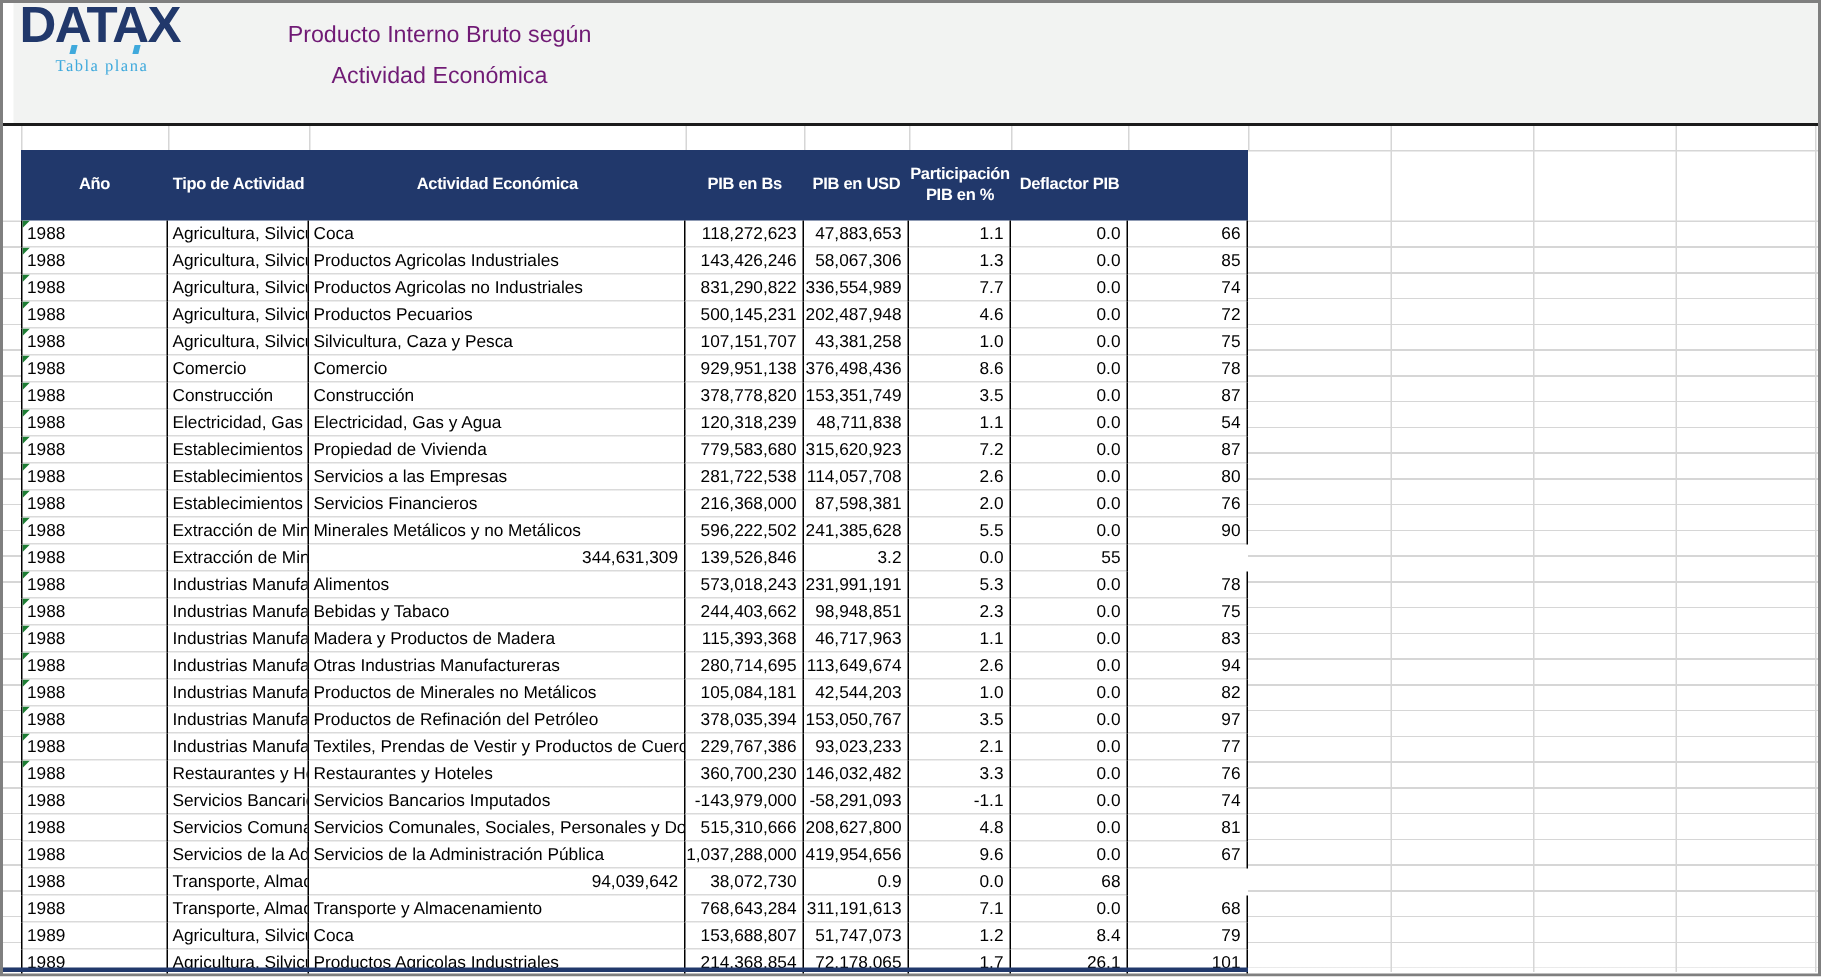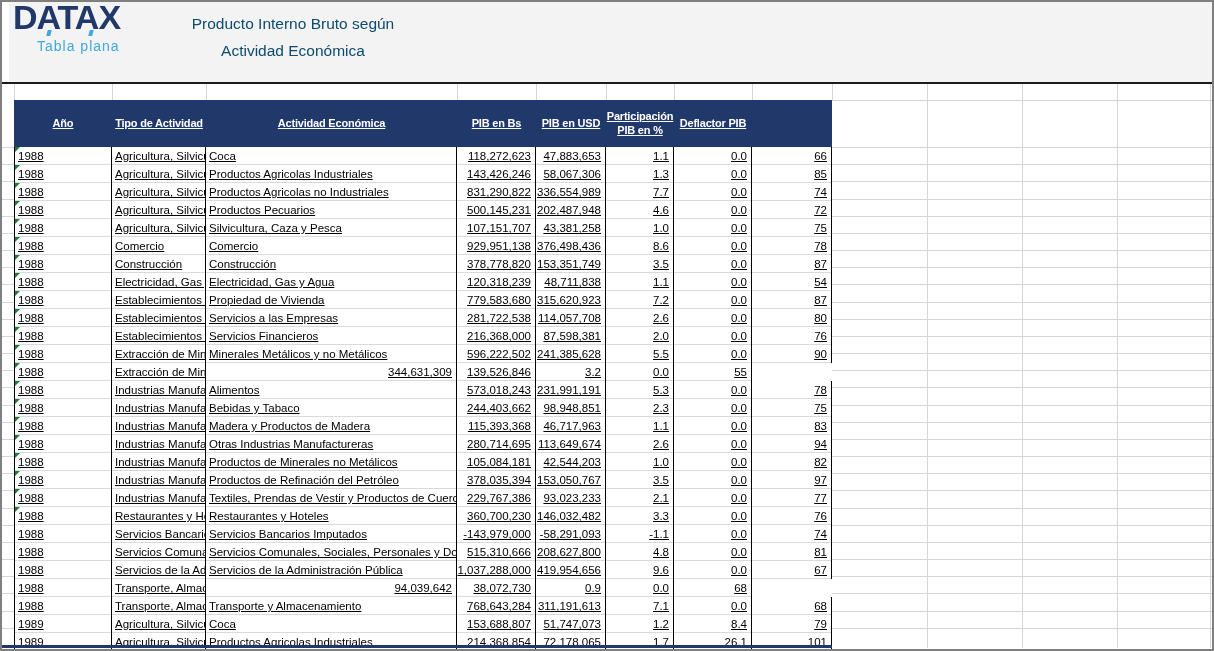--- a/index.html
+++ b/index.html
@@ -17,36 +17,36 @@
     border:2px solid #7f7f7f;background:#fff;overflow:hidden;
   }
   
   .top-band{position:absolute;left:7px;top:0;width:100%;height:80px;background:#F2F3F2;}
   .band-sep{position:absolute;left:0;top:80px;width:100%;height:2px;background:#1b1b1b;}
   .logo{position:absolute;left:4px;top:-4px;font-size:34px;font-weight:bold;
         color:var(--navy);letter-spacing:-1px;line-height:38px;}
   .logo-tick{position:absolute;width:4px;height:6px;background:var(--accent);transform:skewX(-14deg);}
   .tick-1{left:38px;top:28px;}
   .tick-2{left:80px;top:28px;}
-  .tagline{position:absolute;left:28px;top:36px;font-size:14px;color:var(--accent);letter-spacing:1px;}
+  .tagline{position:absolute;left:28px;top:36px;font-size:11px;color:var(--accent);letter-spacing:1px;font-family:Liberation Serif, serif;}
   .sheet-title{position:absolute;left:158px;top:8px;width:252px;text-align:center;
-        font-size:15.5px;color:#0c4a6e;line-height:27px;font-weight:400;}
+        font-size:15.5px;color:#701a75;line-height:27px;font-weight:400;}
   
   .vline{position:absolute;width:1px;background:var(--grid);}
   .hline{position:absolute;height:1px;background:var(--grid);}
   .right-rows{position:absolute;left:830px;top:145px;width:380px;height:498px;
         border-top:1px solid var(--grid);
         background:repeating-linear-gradient(to bottom,rgba(0,0,0,0) 0px,rgba(0,0,0,0) 16.172px,var(--grid) 16.172px,var(--grid) 17.172px);}
   .leftcol-rows{position:absolute;left:0;top:145px;width:12px;height:498px;
         border-top:1px solid var(--grid);
         background:repeating-linear-gradient(to bottom,rgba(0,0,0,0) 0px,rgba(0,0,0,0) 16.172px,var(--grid) 16.172px,var(--grid) 17.172px);}
   .table-bottom-bar{position:absolute;left:0;top:643px;width:830px;height:3px;background:var(--navy);}
   
   .pib-table{position:absolute;left:12px;top:98px;width:818px;}
-  .grid-cols{display:grid;grid-template-columns:98px 94px 251px 79px 70px 68px 78px 80px;text-decoration:underline;}
+  .grid-cols{display:grid;grid-template-columns:98px 94px 251px 79px 70px 68px 78px 80px;}
   .t-header{height:47px;background:var(--navy);color:#fff;font-weight:bold;font-size:11px;}
   .t-header .hcell{display:flex;align-items:center;justify-content:center;text-align:center;
         line-height:1.25;padding:0 1px;letter-spacing:-0.2px;}
   .t-row{height:18px;font-size:11.5px;color:#000;}
   .t-row .cell{
     position:relative;overflow:hidden;white-space:nowrap;
     display:flex;align-items:center;
     border-right:1px solid #000;
     background-image:linear-gradient(to top,var(--rowline) 1px,rgba(0,0,0,0) 1px);
   }

